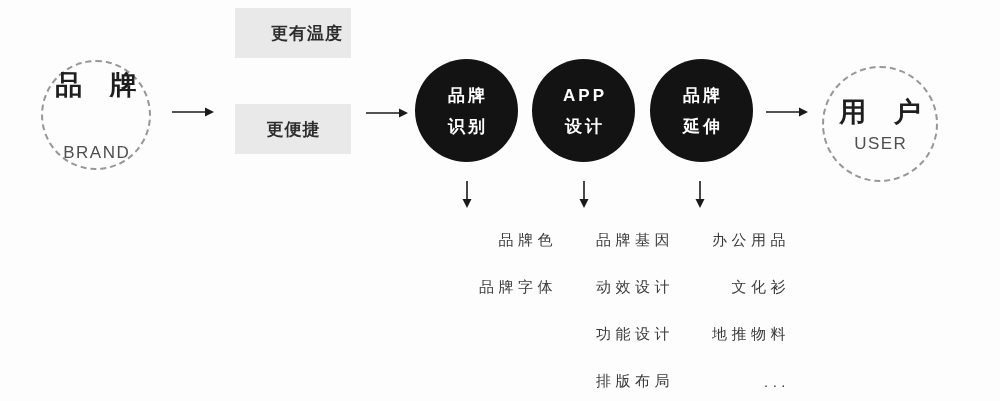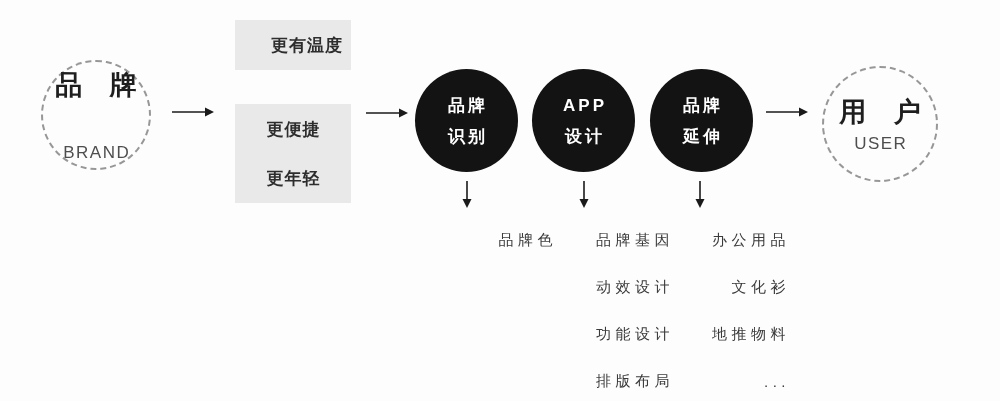--- a/index.html
+++ b/index.html
@@ -23,25 +23,25 @@
   .brand-circle { left:41px; top:60px; width:110px; height:110px;gap:36px; }
   .user-circle  { left:822px; top:66px; width:116px; height:116px; }
 
   
   .quality-box {
     position:absolute; left:235px; width:116px; height:50px; background:#e9e9e9;
     display:flex; align-items:center; justify-content:center;
     font-size:17px; font-weight:600; color:#2d2d2d; letter-spacing:1px; padding-left:1px;
     box-sizing:border-box;
   }
-  .quality-box.q0 { top:20px;padding-left:28px; } .quality-box.q1 { top:104px; } .quality-box.q2 { top:153px; }
+  .quality-box.q0 { top:8px;padding-left:28px; } .quality-box.q1 { top:104px; } .quality-box.q2 { top:153px; }
 
   
   .stage-circle {
-    position:absolute; top:69px; width:103px; height:103px; border-radius:50%;
+    position:absolute; top:59px; width:103px; height:103px; border-radius:50%;
     background:#131313; color:#ffffff;
     display:flex; flex-direction:column; align-items:center; justify-content:center;
   }
   .stage-circle .line {
     font-size:17px; font-weight:bold; letter-spacing:3px; padding-left:3px;
     line-height:31px; white-space:nowrap;
   }
   .stage-circle.s0 { left:415px; } .stage-circle.s1 { left:532px; } .stage-circle.s2 { left:650px; }
 
   
@@ -78,23 +78,20 @@
     <line x1="0" y1="6" x2="33" y2="6" stroke="#1a1a1a" stroke-width="1.6"></line>
     <path d="M33 1.5 L42 6 L33 10.5 Z" fill="#1a1a1a"></path>
   </svg>
 
   <div class="quality-box q0">
     <span>更有温度</span>
   </div>
   <div class="quality-box q1">
     <span>更便捷</span>
   </div>
-  <div class="quality-box q2">
-    <span>更年轻</span>
-  </div>
 
   <svg class="h-arrow a1" viewBox="0 0 42 12">
     <line x1="0" y1="6" x2="33" y2="6" stroke="#1a1a1a" stroke-width="1.6"></line>
     <path d="M33 1.5 L42 6 L33 10.5 Z" fill="#1a1a1a"></path>
   </svg>
 
   <div class="stage-circle s0">
     <div class="line">品牌</div>
     <div class="line">识别</div>
   </div>
@@ -125,20 +122,21 @@
     <line x1="6" y1="0" x2="6" y2="18" stroke="#1a1a1a" stroke-width="1.6"></line>
     <path d="M1.5 18 L6 27 L10.5 18 Z" fill="#1a1a1a"></path>
   </svg>
   <svg class="v-arrow d2" viewBox="0 0 12 27">
     <line x1="6" y1="0" x2="6" y2="18" stroke="#1a1a1a" stroke-width="1.6"></line>
     <path d="M1.5 18 L6 27 L10.5 18 Z" fill="#1a1a1a"></path>
   </svg>
 
   <div class="stage-items c0">
     <div class="stage-item">品牌色</div>
+    <div class="stage-item">品牌字体</div>
   </div>
   <div class="stage-items c1">
     <div class="stage-item">品牌基因</div>
     <div class="stage-item">动效设计</div>
     <div class="stage-item">功能设计</div>
     <div class="stage-item">排版布局</div>
   </div>
   <div class="stage-items c2">
     <div class="stage-item">办公用品</div>
     <div class="stage-item">文化衫</div>

